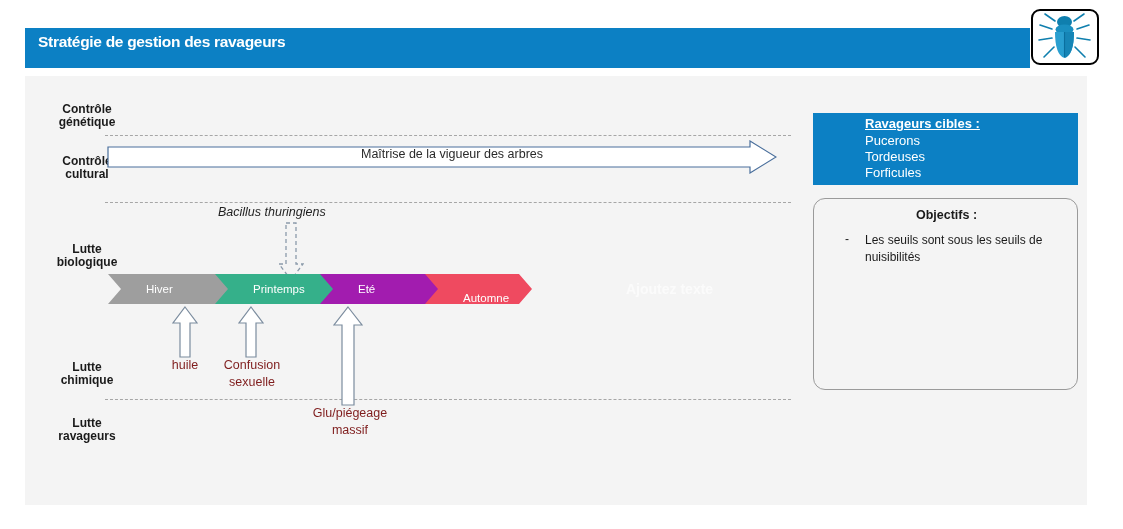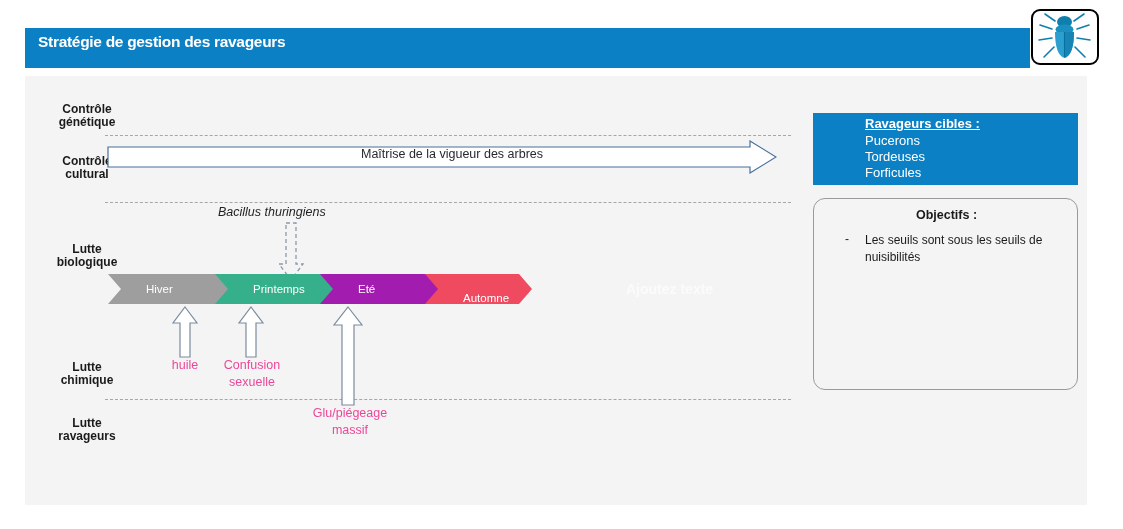--- a/index.html
+++ b/index.html
@@ -160,21 +160,21 @@
   
   .up-arrow { position: absolute; }
   #up-arrow-huile     { left: 172px; top: 306px; width: 26px; height: 52px; }
   #up-arrow-confusion { left: 238px; top: 306px; width: 26px; height: 52px; }
   #up-arrow-glu       { left: 333px; top: 306px; width: 30px; height: 100px; }
 
   .up-label {
     position: absolute;
     text-align: center;
     font-size: 12.5px;
-    color: #ec4899;
+    color: #7f1d1d;
     line-height: 17px;
   }
   #label-huile     { left: 145px; top: 357px; width: 80px; }
   #label-confusion { left: 209px; top: 357px; width: 86px; }
   #label-glu       { left: 295px; top: 405px; width: 110px; }
 
   
   #ravageurs-panel {
     position: absolute;
     left: 813px;

